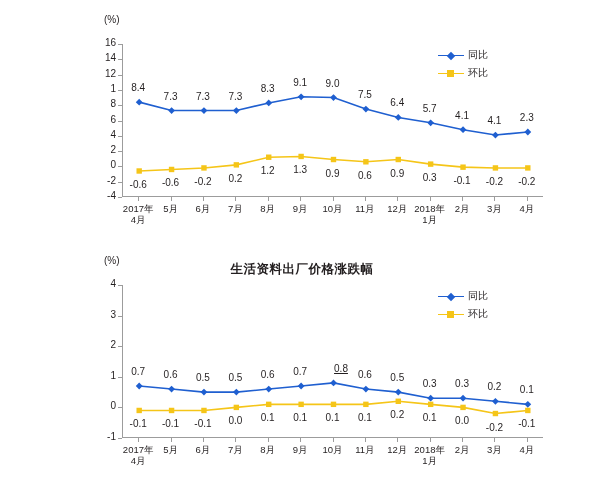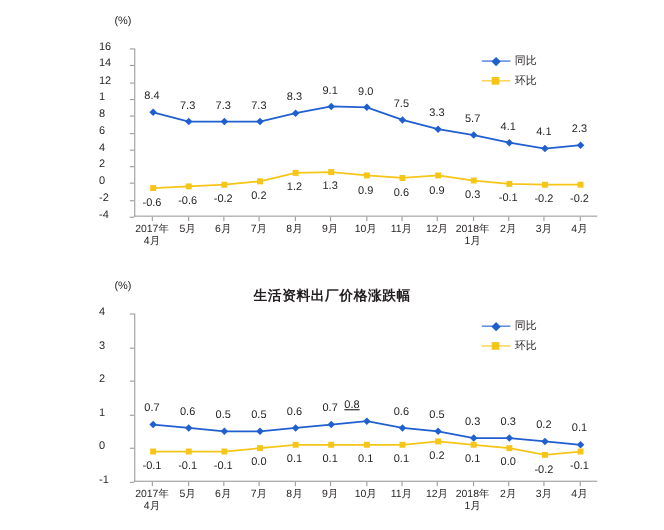--- a/index.html
+++ b/index.html
@@ -21,21 +21,21 @@
   }
   .plot{
     position:absolute;
     border-left:1px solid #9c9c9c;
     border-bottom:1px solid #9c9c9c;
     box-sizing:content-box;
   }
   .plot svg{display:block;position:absolute;left:0;top:0;}
   .ytick{
     position:absolute;font-size:10px;color:#231f20;
-    width:26px;
+    text-align:right;width:26px;
   }
   .ytick-mark{
     position:absolute;width:4px;height:1px;background:#9c9c9c;
   }
   .xtick{
     position:absolute;font-size:9.5px;color:#231f20;
     text-align:center;width:48px;line-height:11px;
   }
   .xtick-mark{
     position:absolute;width:1px;height:4px;background:#9c9c9c;
@@ -184,21 +184,21 @@
       <div>4月</div>
     </div>
     <div class="dlabel" style="left: 121.192px; top: 82.14px;">8.4</div>
     <div class="dlabel" style="left: 153.577px; top: 90.555px;">7.3</div>
     <div class="dlabel" style="left: 185.962px; top: 90.555px;">7.3</div>
     <div class="dlabel" style="left: 218.346px; top: 90.555px;">7.3</div>
     <div class="dlabel" style="left: 250.731px; top: 82.905px;">8.3</div>
     <div class="dlabel" style="left: 283.115px; top: 76.785px;">9.1</div>
     <div class="dlabel" style="left: 315.5px; top: 77.55px;">9.0</div>
     <div class="dlabel" style="left: 347.885px; top: 89.025px;">7.5</div>
-    <div class="dlabel" style="left: 380.269px; top: 97.44px;">3.3</div>
+    <div class="dlabel" style="left: 380.269px; top: 97.44px;">6.4</div>
     <div class="dlabel" style="left: 412.654px; top: 102.795px;">5.7</div>
     <div class="dlabel" style="left: 445.038px; top: 109.68px;">4.1</div>
     <div class="dlabel" style="left: 477.423px; top: 115.035px;">4.1</div>
     <div class="dlabel" style="left: 509.808px; top: 111.975px;">2.3</div>
     <div class="dlabel" style="left: 121.192px; top: 178.99px;">-0.6</div>
     <div class="dlabel" style="left: 153.577px; top: 177.46px;">-0.6</div>
     <div class="dlabel" style="left: 185.962px; top: 175.93px;">-0.2</div>
     <div class="dlabel" style="left: 218.346px; top: 172.87px;">0.2</div>
     <div class="dlabel" style="left: 250.731px; top: 165.22px;">1.2</div>
     <div class="dlabel" style="left: 283.115px; top: 164.455px;">1.3</div>
@@ -325,21 +325,21 @@
     <div class="xtick-mark" style="left: 526.808px; top: 197px;"></div>
     <div class="xtick" style="left: 502.808px; top: 203px;">
       <div>4月</div>
     </div>
     <div class="dlabel" style="left: 121.192px; top: 124.98px;">0.7</div>
     <div class="dlabel" style="left: 153.577px; top: 128.04px;">0.6</div>
     <div class="dlabel" style="left: 185.962px; top: 131.1px;">0.5</div>
     <div class="dlabel" style="left: 218.346px; top: 131.1px;">0.5</div>
     <div class="dlabel" style="left: 250.731px; top: 128.04px;">0.6</div>
     <div class="dlabel" style="left: 283.115px; top: 124.98px;">0.7</div>
-    <div class="dlabel" style="left: 303px; top: 121.92px; text-decoration: underline;">0.8</div>
+    <div class="dlabel" style="left: 324px; top: 121.92px; text-decoration: underline;">0.8</div>
     <div class="dlabel" style="left: 347.885px; top: 128.04px;">0.6</div>
     <div class="dlabel" style="left: 380.269px; top: 131.1px;">0.5</div>
     <div class="dlabel" style="left: 412.654px; top: 137.22px;">0.3</div>
     <div class="dlabel" style="left: 445.038px; top: 137.22px;">0.3</div>
     <div class="dlabel" style="left: 477.423px; top: 140.28px;">0.2</div>
     <div class="dlabel" style="left: 509.808px; top: 143.34px;">0.1</div>
     <div class="dlabel" style="left: 121.192px; top: 177.46px;">-0.1</div>
     <div class="dlabel" style="left: 153.577px; top: 177.46px;">-0.1</div>
     <div class="dlabel" style="left: 185.962px; top: 177.46px;">-0.1</div>
     <div class="dlabel" style="left: 218.346px; top: 174.4px;">0.0</div>

